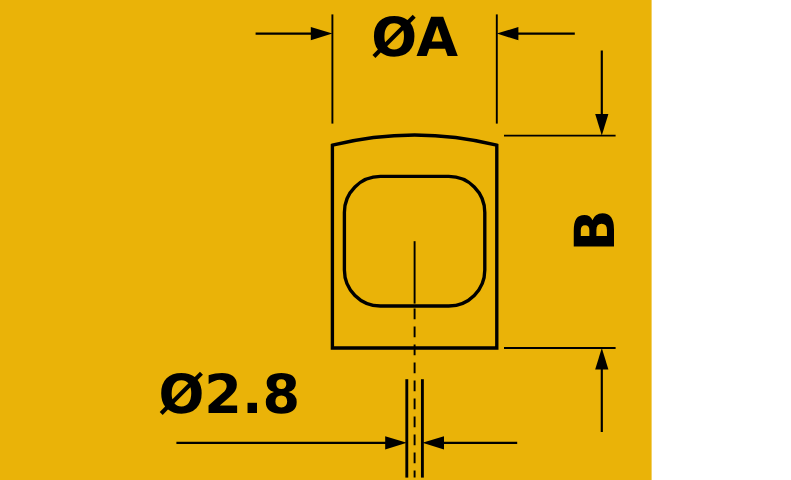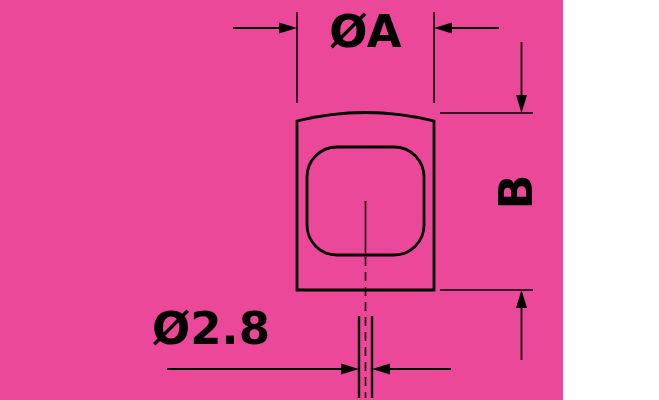--- a/index.html
+++ b/index.html
@@ -4,24 +4,23 @@
 <style>
   html, body {
     margin: 0;
     padding: 0;
     background: #ffffff;
   }
   .canvas {
     position: relative;
     width: 543px;
     height: 400px;
-    background: #ec4899;
+    background: #eab308;
     overflow: hidden;
     font-family: "DejaVu Sans", "Liberation Sans", sans-serif;
-    padding-left: 20px;
   }
   svg { display: block; }
   .dim-label {
     font-family: "DejaVu Sans", "Liberation Sans", sans-serif;
     font-weight: bold;
     fill: #000000;
   }
 </style>
 </head>
 <body>

